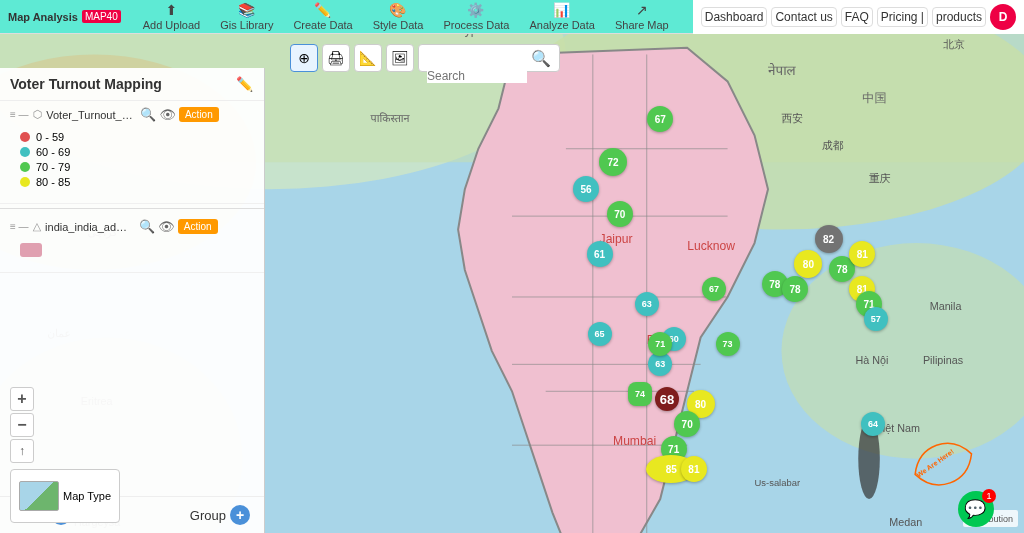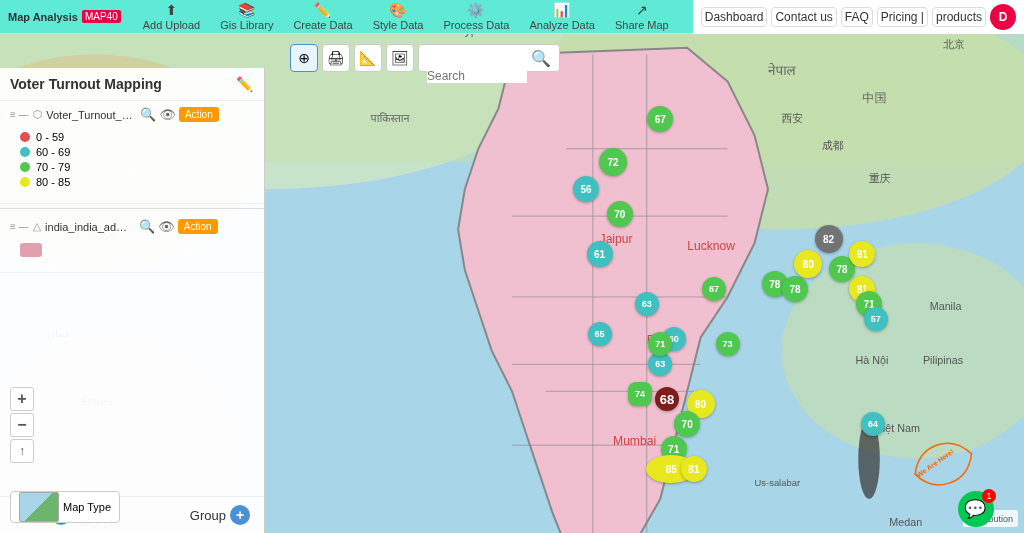--- a/index.html
+++ b/index.html
@@ -106,21 +106,21 @@
     .zoom-btn {
       width: 24px; height: 24px; background: #fff; border: 1px solid #ccc;
       border-radius: 3px; cursor: pointer; display: flex; align-items: center;
       justify-content: center; font-size: 16px; font-weight: bold; color: #555;
     }
 
     
     #map-type-control {
       position: absolute; bottom: 10px; left: 10px; z-index: 60;
       background: #fff; border: 1px solid #ccc; border-radius: 4px;
-      padding: 0 8px; font-size: 11px; cursor: pointer; display: flex;
+      padding: 11px 8px; font-size: 11px; cursor: pointer; display: flex;
       align-items: center; gap: 4px;
     }
     .map-thumbnail { width: 40px; height: 30px; background: linear-gradient(135deg, #a8d5e8 50%, #6db56d 50%); border-radius: 2px; border: 1px solid #aaa; }
 
     
     #attribution {
       position: absolute; bottom: 6px; right: 6px; z-index: 60;
       background: rgba(255,255,255,0.8); font-size: 9px; padding: 2px 5px;
       border-radius: 2px; color: #555; cursor: pointer;
     }

